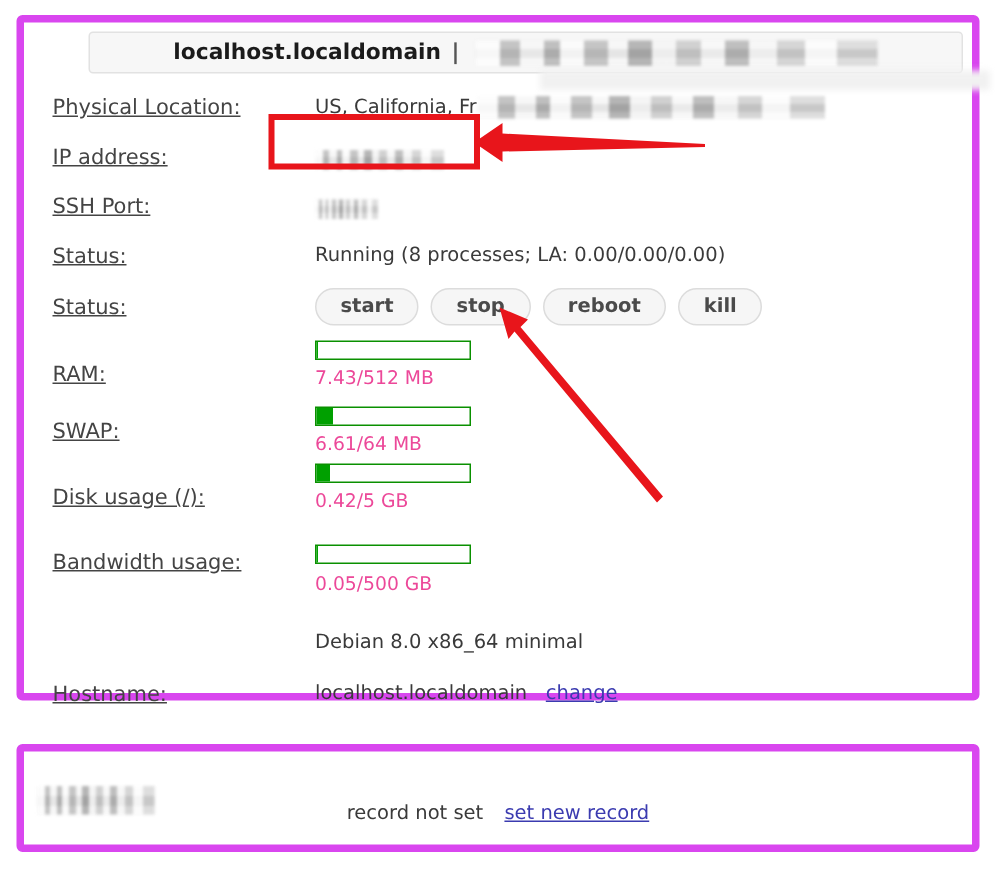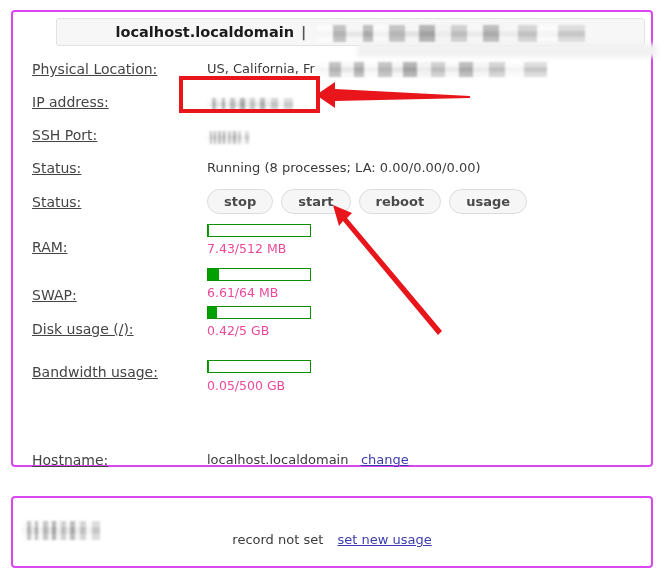--- a/index.html
+++ b/index.html
@@ -35,21 +35,21 @@
     z-index: 1;
   }
 
   
   .panel {
     position: absolute;
     left: 11px;
     width: 642px;
     box-sizing: border-box;
     background: #ffffff;
-    border: 2px solid #d946ef;
+    border: 5px solid #d946ef;
     border-radius: 4px;
     z-index: 2;
     padding-left: 37px;
   }
   #panel-main  { top: 10px;  height: 457px; }
   #panel-ptr   { top: 496px; height: 72px; }
 
   .panel-head {
     margin: 6px 6px 0 6px;
     height: 26px;
@@ -246,37 +246,37 @@
     </div>
 
     <div class="row" style="top:112px;">
       <span class="lbl">Status:</span>
       <span class="val">Running (8 processes; LA: 0.00/0.00/0.00)</span>
     </div>
 
     <div class="row" id="actions-row" style="top:146px;">
       <span class="lbl">Status:</span>
       <span class="btns">
+        <button class="abtn">start</button>
         <button class="abtn">stop</button>
-        <button class="abtn">start</button>
         <button class="abtn">reboot</button>
-        <button class="abtn">usage</button>
+        <button class="abtn">kill</button>
       </span>
     </div>
 
     <div class="row" style="top:185px;height:34px;">
       <span class="lbl" style="top:6px;">RAM:</span>
       <span class="meter" style="top:-9px;">
           <i style="width: 1.45%;"></i>
         </span>
       <span class="meter-val" style="top:8px;">7.43/512 MB</span>
     </div>
 
     <div class="row" style="top:229px;height:34px;">
-      <span class="lbl" style="top:10px;">SWAP:</span>
+      <span class="lbl" style="top:0;">SWAP:</span>
       <span class="meter" style="top:-9px;">
           <i style="width: 10.3%;"></i>
         </span>
       <span class="meter-val" style="top:8px;">6.61/64 MB</span>
     </div>
 
     <div class="row" style="top:267px;height:34px;">
       <span class="lbl" style="top:6px;">Disk usage (/):</span>
       <span class="meter" style="top:-9px;">
           <i style="width: 8.4%;"></i>
@@ -286,38 +286,39 @@
 
     <div class="row" style="top:316px;height:40px;">
       <span class="lbl" style="top:0px;">Bandwidth usage:</span>
       <span class="meter" style="top:-4px;">
           <i style="width: 1%;"></i>
         </span>
       <span class="meter-val" style="top:14px;">0.05/500 GB</span>
     </div>
 
     <div class="row" style="top:370px;">
+      <span class="val">Debian 8.0 x86_64 minimal</span>
     </div>
 
     <div class="row" style="top:404px;text-align:center;">
       <span class="lbl">Hostname:</span>
       <span class="val">
         <span>localhost.localdomain</span>
         &nbsp;&nbsp;<a class="lnk">change</a>
       </span>
     </div>
 
   </div>
 </div>
 
 <div class="panel" id="panel-ptr">
   <span class="blur" id="blur-ptr"></span>
   <div id="ptr-body">
     <span class="rec">record not set</span>
-    <a class="lnk">set new usage</a>
+    <a class="lnk">set new record</a>
   </div>
 </div>
 
 <svg id="anno" viewBox="0 0 665 584" xmlns="http://www.w3.org/2000/svg">
 
   <rect x="181" y="78" width="137" height="33" fill="none" stroke="#e8151b" stroke-width="4"></rect>
 
   <g>
     <path d="M470,96 L335,89 L335,82 L316,95 L335,108 L335,101 L470,98 Z" fill="#e8151b"></path>
   </g>

